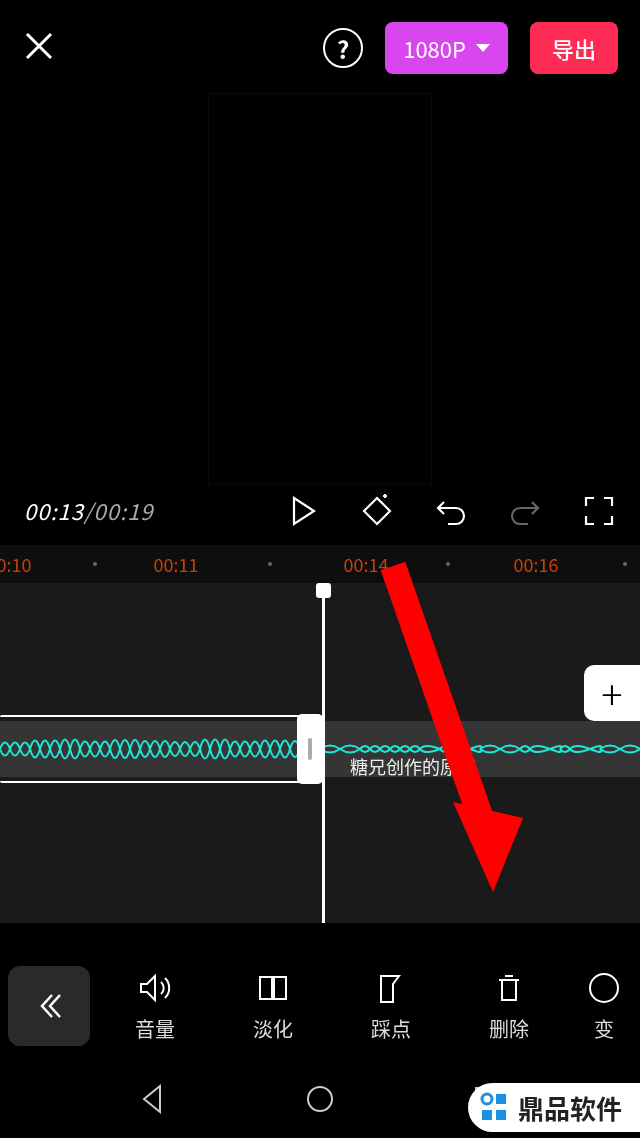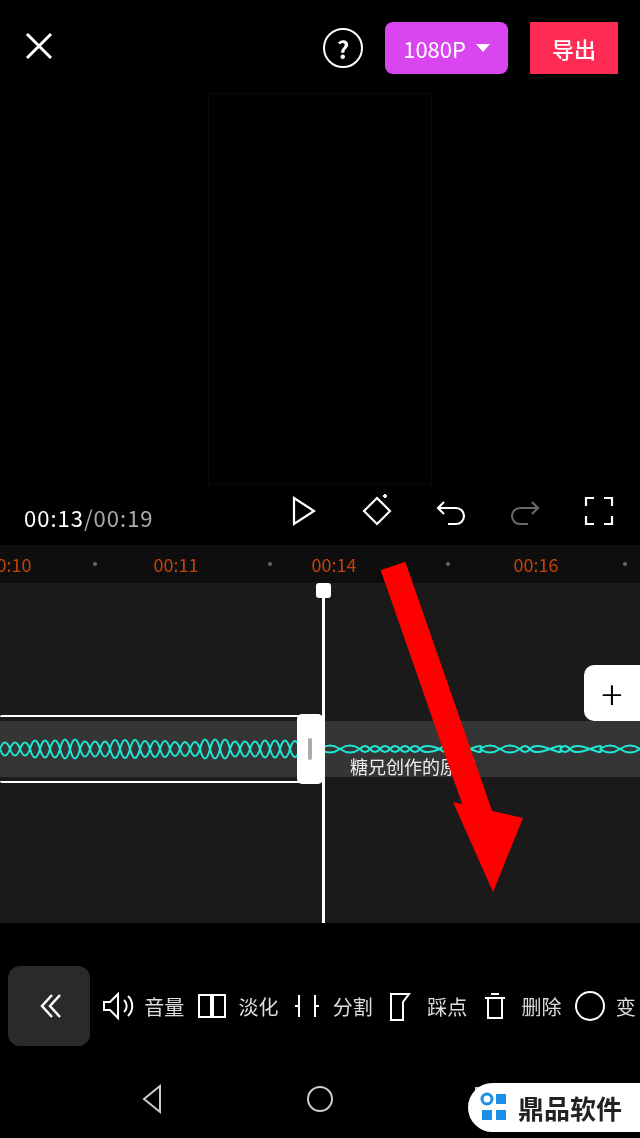--- a/index.html
+++ b/index.html
@@ -4,26 +4,26 @@
 <style>
 * { margin: 0; padding: 0; box-sizing: border-box; font-family: -apple-system, "Noto Sans CJK SC", sans-serif; }
 html, body { width: 640px; height: 1138px; background: #000; color: #fff; overflow: hidden; position: relative; }
 
 .topbar { display: flex; align-items: center; justify-content: space-between; padding: 22px 22px 12px 22px; }
 .topbar-left, .topbar-right { display: flex; align-items: center; gap: 22px; }
 .close-btn svg { width: 34px; height: 34px; stroke: #fff; stroke-width: 3; }
 .help-btn { width: 40px; height: 40px; border: 2.5px solid #fff; border-radius: 50%; display: flex; align-items: center; justify-content: center; font-size: 24px; font-weight: 600; }
 .res-select { background: #d946ef; border-radius: 8px; padding: 10px 18px; display: flex; align-items: center; gap: 10px; font-size: 22px; }
 .res-select .caret-down { width: 0; height: 0; border-left: 7px solid transparent; border-right: 7px solid transparent; border-top: 8px solid #fff; }
-.export-btn { background: #fe2c55; border-radius: 0; padding: 10px 22px; font-size: 22px; font-weight: 500; text-align: right; }
+.export-btn { background: #fe2c55; border-radius: 8px; padding: 10px 22px; font-size: 22px; font-weight: 500; text-align: right; }
 
 .preview-area { display: flex; justify-content: center; padding: 8px 0 4px 0; }
 .preview-frame { width: 222px; height: 390px; background: #000; outline: 1px solid #0a0a0a; }
 
-.transport { display: flex; align-items: flex-end; padding: 6px 24px 12px 24px; }
+.transport { display: flex; align-items: flex-start; padding: 6px 24px 12px 24px; font-style: italic; }
 .time-display { font-size: 22px; color: #aaa; letter-spacing: 1px; }
 .time-display .cur { color: #fff; }
 .transport-icons { margin-left: auto; display: flex; align-items: center; gap: 40px; }
 .transport-icons svg { width: 34px; height: 34px; stroke: #fff; fill: none; stroke-width: 2.2; }
 
 .ruler { background: #0e0e0e; height: 38px; display: flex; align-items: center; font-size: 18px; color: #c2410c; position: relative; }
 .ruler .tick { position: absolute; transform: translateX(-50%); }
 .ruler .dot { position: absolute; width: 4px; height: 4px; background: #666; border-radius: 50%; top: 17px; transform: translateX(-50%); }
 
 .timeline { background: #1a1a1a; position: relative; height: 340px; overflow: hidden; }
@@ -37,21 +37,21 @@
 .playhead { position: absolute; left: 322px; top: 0; bottom: 0; width: 3px; background: #fff; }
 .playhead::before { content: ""; position: absolute; top: 0; left: -6px; width: 15px; height: 15px; background: #fff; border-radius: 3px; }
 .add-clip { position: absolute; right: 0; top: 82px; width: 56px; height: 56px; background: #fff; border-radius: 10px 0 0 10px; display: flex; align-items: center; justify-content: center; font-size: 40px; color: #000; font-weight: 300; }
 
 .arrow-overlay { position: absolute; left: 375px; top: 560px; pointer-events: none; z-index: 50; }
 
 .toolbar { position: absolute; left: 0; right: 0; bottom: 74px; display: flex; align-items: center; background: #000; height: 116px; }
 .collapse-btn { width: 82px; height: 80px; background: #2a2a2a; border-radius: 12px; display: flex; align-items: center; justify-content: center; margin-left: 8px; }
 .collapse-btn svg { width: 30px; height: 30px; stroke: #fff; stroke-width: 2.5; fill: none; }
 .tools { display: flex; flex: 1; justify-content: space-around; padding-left: 6px; overflow: hidden; }
-.tool { display: flex; flex-direction: row; align-items: center; gap: 8px; min-width: 86px; }
+.tool { display: flex; flex-direction: column; align-items: center; gap: 8px; min-width: 86px; }
 .tool svg { width: 36px; height: 36px; stroke: #fff; fill: none; stroke-width: 2; }
 .tool span { font-size: 20px; color: #ddd; }
 
 .navbar { position: absolute; left: 0; right: 0; bottom: 0; height: 74px; background: #000; display: flex; align-items: center; justify-content: space-around; padding: 0 70px; }
 .navbar svg { width: 34px; height: 34px; stroke: #ccc; fill: none; stroke-width: 2; }
 
 .watermark { position: absolute; right: 0; bottom: 6px; background: #fff; color: #222; font-size: 26px; font-weight: 600; padding: 6px 18px 6px 50px; border-radius: 30px 0 0 30px; display: flex; align-items: center; gap: 8px; z-index: 60; margin-top: 48px; }
 .wm-logo { position: absolute; left: 8px; width: 36px; height: 36px; }
 </style>
 </head>
@@ -111,21 +111,21 @@
         </svg>
     </div>
   </div>
 </div>
 
 <div class="ruler">
   <span class="tick" style="left:14px">0:10</span>
   <span class="dot" style="left:95px"></span>
   <span class="tick" style="left:176px">00:11</span>
   <span class="dot" style="left:270px"></span>
-  <span class="tick" style="left:334px">00:14</span>
+  <span class="tick" style="left:366px">00:14</span>
   <span class="dot" style="left:448px"></span>
   <span class="tick" style="left:536px">00:16</span>
   <span class="dot" style="left:625px"></span>
 </div>
 
 <div class="timeline">
   <div class="audio-track">
     <div class="waveform">
       <svg class="wave-svg" viewBox="0 0 640 42" preserveAspectRatio="none">
         <path d="M0 21 Q5 8 10 21 T20 21 T30 21 Q35 4 40 21 T50 21 T60 21 Q65 2 70 21 T80 21 Q85 6 90 21 T100 21 T110 21 Q115 3 120 21 T130 21 T140 21 Q145 5 150 21 T160 21 T170 21 Q175 7 180 21 T190 21 T200 21 Q205 2 210 21 T220 21 T230 21 Q235 6 240 21 T250 21 T260 21 Q265 4 270 21 T280 21 T290 21 Q295 5 300 21 T310 21 T320 21 Q330 14 340 21 T360 21 Q365 15 370 21 T380 21 Q385 15 390 21 T400 21 T410 21 Q415 15 420 21 T440 21 Q445 15 450 21 T470 21 T480 21 Q490 14 500 21 T520 21 Q525 15 530 21 T550 21 T560 21 Q565 15 570 21 T590 21 T600 21 Q610 14 620 21 T640 21" stroke="#1ee6d3" stroke-width="2" fill="none"></path>
@@ -158,26 +158,20 @@
           <path d="M4 14 H10 L18 6 V30 L10 22 H4 Z M24 12 A8 8 0 0 1 24 24 M28 8 A14 14 0 0 1 28 28"></path>
         </svg>
       <span>音量</span>
     </div>
     <div class="tool">
       <svg viewBox="0 0 36 36">
           <rect x="5" y="7" width="12" height="22"></rect>
           <rect x="19" y="7" width="12" height="22"></rect>
         </svg>
       <span>淡化</span>
-    </div>
-    <div class="tool">
-      <svg viewBox="0 0 36 36">
-          <path d="M10 7 V29 M26 7 V29 M10 18 H6 M26 18 H30"></path>
-        </svg>
-      <span>分割</span>
     </div>
     <div class="tool">
       <svg viewBox="0 0 36 36">
           <path d="M8 6 H26 L20 14 V32 H8 Z"></path>
         </svg>
       <span>踩点</span>
     </div>
     <div class="tool">
       <svg viewBox="0 0 36 36">
           <path d="M8 10 H28 M14 6 H22 M11 10 V30 H25 V10"></path>

